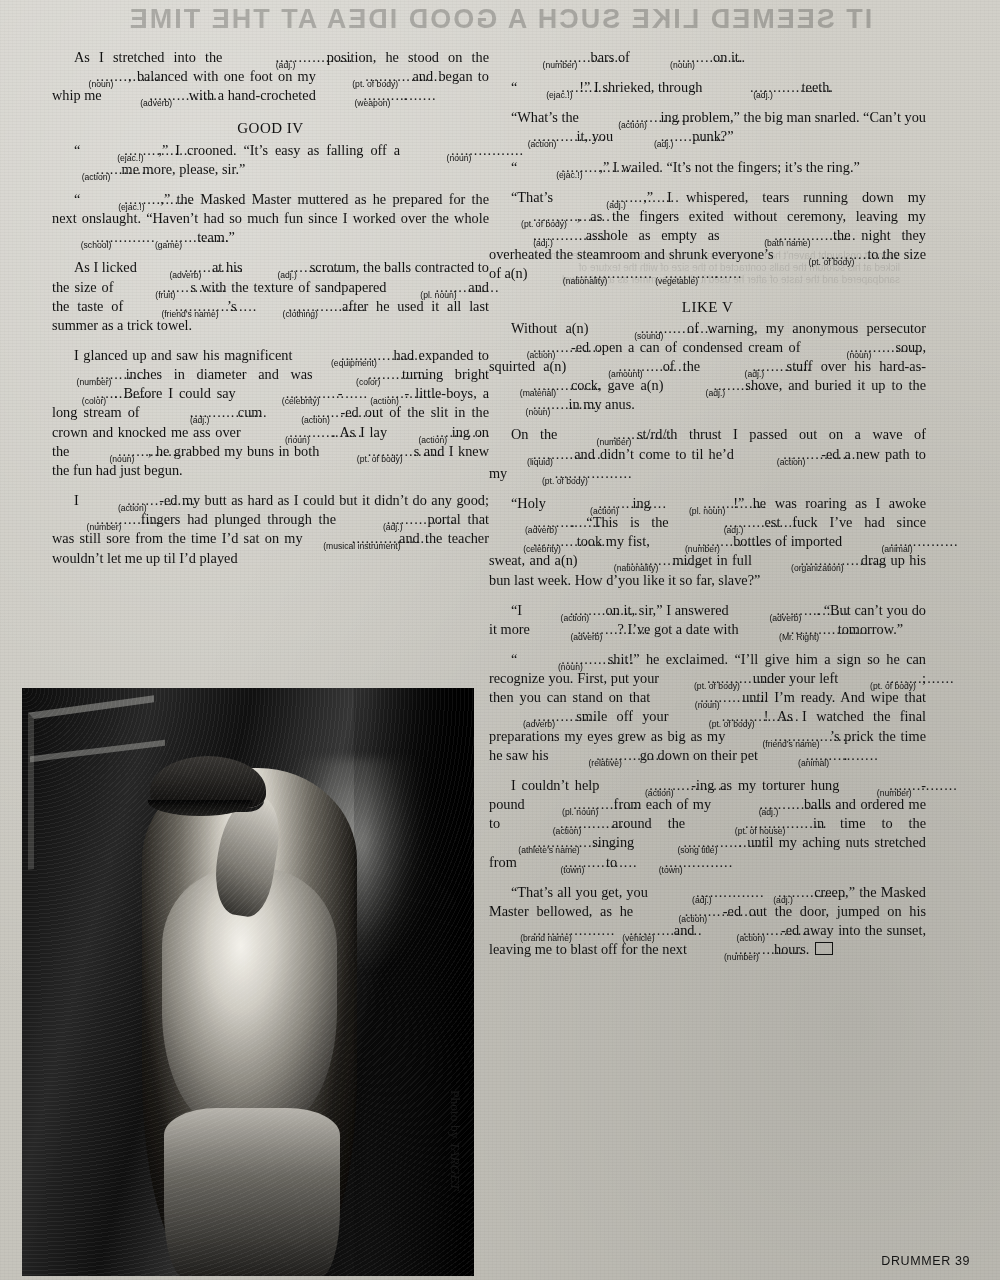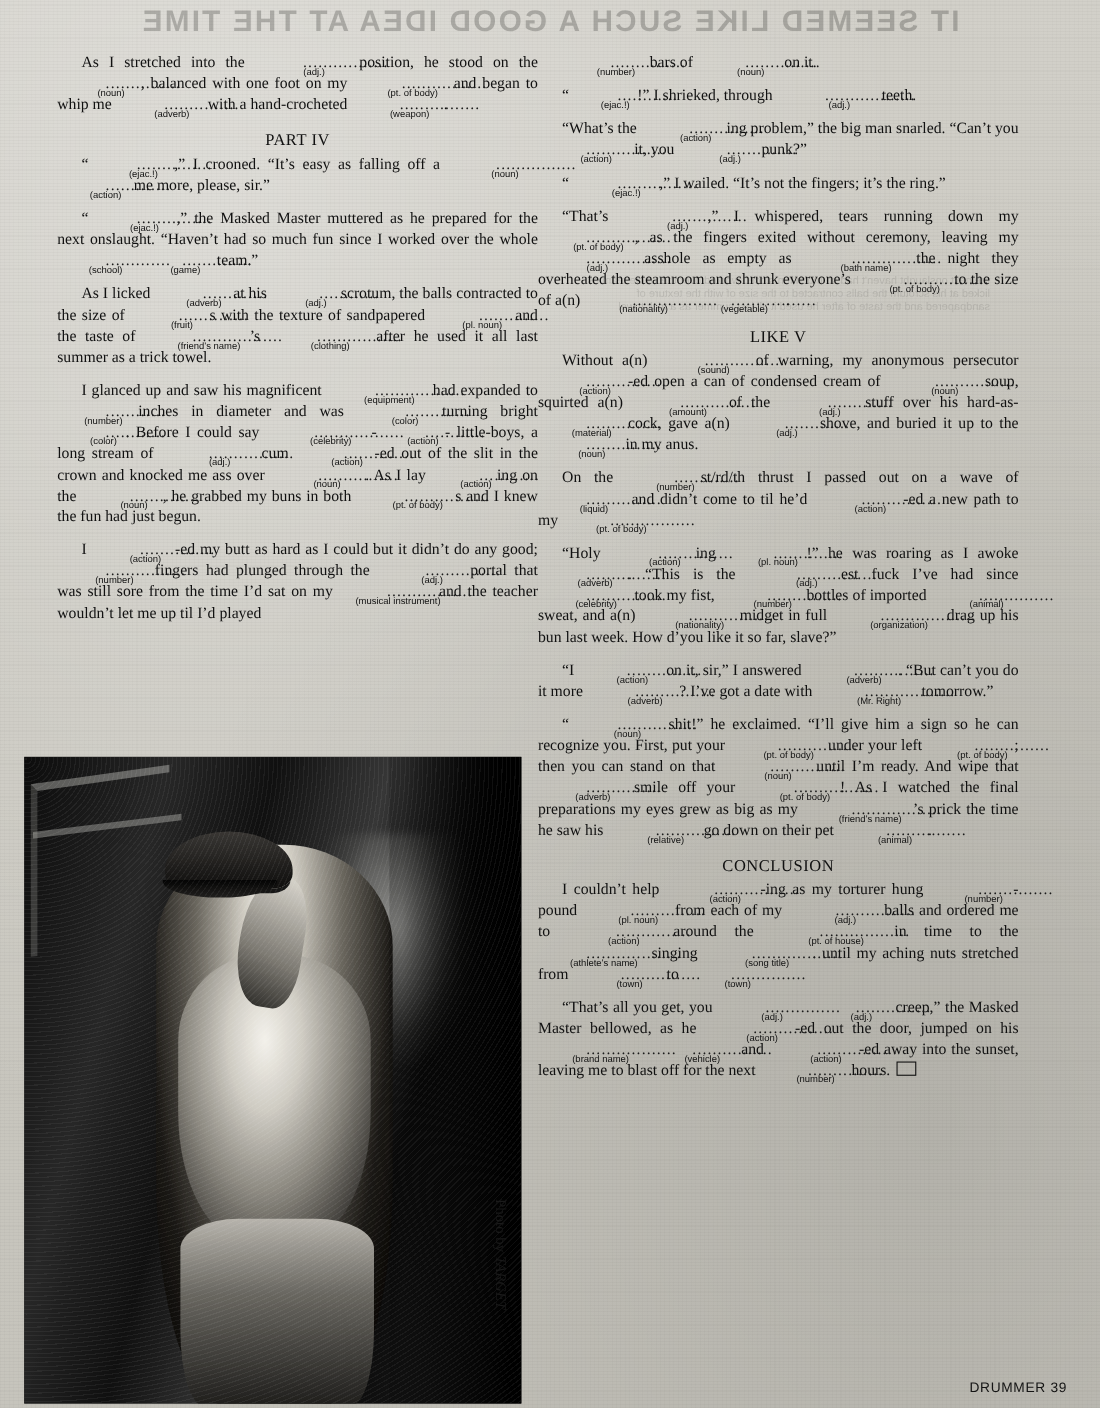--- a/index.html
+++ b/index.html
@@ -166,40 +166,39 @@
 <div class="page"></div>
 <div class="grain"></div>
 
 <div class="bleed">IT SEEMED LIKE SUCH A GOOD IDEA AT THE TIME</div>
 
 <div class="ghost">the next onslaught haven't had so much fun since I worked over the whole team as I licked at his scrotum the balls contracted to the size of with the texture of sandpapered and the taste of after he used it all last summer as a trick towel</div>
 
 <div class="cols">
   <div class="col" id="col-left">
       <p>As I stretched into the <span class="bl" style="width: 86px;"><span class="dots">.................</span><span class="cue">(adj.)</span></span> position, he stood on the <span class="bl" style="width: 76px;"><span class="dots">...............</span><span class="cue">(noun)</span></span>, balanced with one foot on my <span class="bl" style="width: 86px;"><span class="dots">.................</span><span class="cue">(pt. of body)</span></span> and began to whip me <span class="bl" style="width: 80px;"><span class="dots">...............</span><span class="cue">(adverb)</span></span> with a hand-crocheted <span class="bl" style="width: 84px;"><span class="dots">................</span><span class="cue">(weapon)</span></span>.<span class="gap"></span></p>
-      <p class="secthead">PART IV</p>
+      <p class="secthead">GOOD IV</p>
       <p>“<span class="bl" style="width: 78px;"><span class="dots">...............</span><span class="cue">(ejac.!)</span></span>,” I crooned. “It’s easy as falling off a <span class="bl" style="width: 82px;"><span class="dots">................</span><span class="cue">(noun)</span></span> <span class="bl" style="width: 66px;"><span class="dots">.............</span><span class="cue">(action)</span></span> me more, please, sir.”<span class="gap"></span></p>
       <p>“<span class="bl" style="width: 80px;"><span class="dots">...............</span><span class="cue">(ejac.!)</span></span>,” the Masked Master muttered as he prepared for the next onslaught. “Haven’t had so much fun since I worked over the whole <span class="bl" style="width: 66px;"><span class="dots">.............</span><span class="cue">(school)</span></span> <span class="bl" style="width: 72px;"><span class="dots">..............</span><span class="cue">(game)</span></span> team.”<span class="gap"></span></p>
       <p>As I licked <span class="bl" style="width: 68px;"><span class="dots">.............</span><span class="cue">(adverb)</span></span> at his <span class="bl" style="width: 60px;"><span class="dots">............</span><span class="cue">(adj.)</span></span> scrotum, the balls contracted to the size of <span class="bl" style="width: 72px;"><span class="dots">..............</span><span class="cue">(fruit)</span></span>s with the texture of sandpapered <span class="bl" style="width: 72px;"><span class="dots">..............</span><span class="cue">(pl. noun)</span></span> and the taste of <span class="bl" style="width: 96px;"><span class="dots">..................</span><span class="cue">(friend’s name)</span></span>’s <span class="bl" style="width: 90px;"><span class="dots">.................</span><span class="cue">(clothing)</span></span> after he used it all last summer as a trick towel.<span class="gap"></span></p>
       <p>I glanced up and saw his magnificent <span class="bl" style="width: 92px;"><span class="dots">..................</span><span class="cue">(equipment)</span></span> had expanded to <span class="bl" style="width: 62px;"><span class="dots">............</span><span class="cue">(number)</span></span> inches in diameter and was <span class="bl" style="width: 66px;"><span class="dots">.............</span><span class="cue">(color)</span></span> turning bright <span class="bl" style="width: 62px;"><span class="dots">............</span><span class="cue">(color)</span></span>. Before I could say <span class="bl" style="width: 96px;"><span class="dots">..................</span><span class="cue">(celebrity)</span></span>-<span class="bl" style="width: 62px;"><span class="dots">............</span><span class="cue">(action)</span></span>- little-boys, a long stream of <span class="bl" style="width: 86px;"><span class="dots">.................</span><span class="cue">(adj.)</span></span> cum <span class="bl" style="width: 72px;"><span class="dots">..............</span><span class="cue">(action)</span></span>-ed out of the slit in the crown and knocked me ass over <span class="bl" style="width: 82px;"><span class="dots">................</span><span class="cue">(noun)</span></span> . As I lay <span class="bl" style="width: 60px;"><span class="dots">............</span><span class="cue">(action)</span></span>ing on the <span class="bl" style="width: 74px;"><span class="dots">..............</span><span class="cue">(noun)</span></span>, he grabbed my buns in both <span class="bl" style="width: 90px;"><span class="dots">.................</span><span class="cue">(pt. of body)</span></span>s and I knew the fun had just begun.<span class="gap"></span></p>
       <p>I <span class="bl" style="width: 76px;"><span class="dots">...............</span><span class="cue">(action)</span></span>-ed my butt as hard as I could but it didn’t do any good; <span class="bl" style="width: 82px;"><span class="dots">................</span><span class="cue">(number)</span></span> fingers had plunged through the <span class="bl" style="width: 78px;"><span class="dots">...............</span><span class="cue">(adj.)</span></span> portal that was still sore from the time I’d sat on my <span class="bl" style="width: 86px;"><span class="dots">.................</span><span class="cue">(musical instrument)</span></span> and the teacher wouldn’t let me up til I’d played<span class="gap"></span></p>
     </div>
   <div class="col" id="col-right">
       <p><span class="bl" style="width: 76px;"><span class="dots">...............</span><span class="cue">(number)</span></span> bars of <span class="bl" style="width: 76px;"><span class="dots">...............</span><span class="cue">(noun)</span></span> on it.<span class="gap"></span></p>
       <p>“<span class="bl" style="width: 62px;"><span class="dots">............</span><span class="cue">(ejac.!)</span></span>!” I shrieked, through <span class="bl" style="width: 92px;"><span class="dots">..................</span><span class="cue">(adj.)</span></span> teeth.<span class="gap"></span></p>
       <p>“What’s the <span class="bl" style="width: 78px;"><span class="dots">...............</span><span class="cue">(action)</span></span>ing problem,” the big man snarled. “Can’t you <span class="bl" style="width: 84px;"><span class="dots">................</span><span class="cue">(action)</span></span> it, you <span class="bl" style="width: 72px;"><span class="dots">..............</span><span class="cue">(adj.)</span></span> punk?”<span class="gap"></span></p>
       <p>“<span class="bl" style="width: 82px;"><span class="dots">................</span><span class="cue">(ejac.!)</span></span>,” I wailed. “It’s not the fingers; it’s the ring.”<span class="gap"></span></p>
       <p>“That’s <span class="bl" style="width: 76px;"><span class="dots">...............</span><span class="cue">(adj.)</span></span>,” I whispered, tears running down my <span class="bl" style="width: 88px;"><span class="dots">.................</span><span class="cue">(pt. of body)</span></span>, as the fingers exited without ceremony, leaving my <span class="bl" style="width: 86px;"><span class="dots">.................</span><span class="cue">(adj.)</span></span> asshole as empty as <span class="bl" style="width: 92px;"><span class="dots">..................</span><span class="cue">(bath name)</span></span> the night they overheated the steamroom and shrunk everyone’s <span class="bl" style="width: 86px;"><span class="dots">.................</span><span class="cue">(pt. of body)</span></span> to the size of a(n) <span class="bl" style="width: 86px;"><span class="dots">.................</span><span class="cue">(nationality)</span></span> <span class="bl" style="width: 90px;"><span class="dots">.................</span><span class="cue">(vegetable)</span></span> .<span class="gap"></span></p>
       <p class="secthead">LIKE V</p>
       <p>Without a(n) <span class="bl" style="width: 82px;"><span class="dots">................</span><span class="cue">(sound)</span></span> of warning, my anonymous persecutor <span class="bl" style="width: 82px;"><span class="dots">................</span><span class="cue">(action)</span></span>-ed open a can of condensed cream of <span class="bl" style="width: 84px;"><span class="dots">................</span><span class="cue">(noun)</span></span> soup, squirted a(n) <span class="bl" style="width: 80px;"><span class="dots">...............</span><span class="cue">(amount)</span></span> of the <span class="bl" style="width: 70px;"><span class="dots">.............</span><span class="cue">(adj.)</span></span> stuff over his hard-as-<span class="bl" style="width: 76px;"><span class="dots">...............</span><span class="cue">(material)</span></span> cock, gave a(n) <span class="bl" style="width: 70px;"><span class="dots">.............</span><span class="cue">(adj.)</span></span> shove, and buried it up to the <span class="bl" style="width: 76px;"><span class="dots">...............</span><span class="cue">(noun)</span></span> in my anus.<span class="gap"></span></p>
       <p>On the <span class="bl" style="width: 68px;"><span class="dots">.............</span><span class="cue">(number)</span></span>st/rd/th thrust I passed out on a wave of <span class="bl" style="width: 80px;"><span class="dots">...............</span><span class="cue">(liquid)</span></span> and didn’t come to til he’d <span class="bl" style="width: 82px;"><span class="dots">................</span><span class="cue">(action)</span></span>-ed a new path to my <span class="bl" style="width: 86px;"><span class="dots">.................</span><span class="cue">(pt. of body)</span></span><span class="gap"></span></p>
       <p>“Holy <span class="bl" style="width: 78px;"><span class="dots">...............</span><span class="cue">(action)</span></span>ing <span class="bl" style="width: 74px;"><span class="dots">..............</span><span class="cue">(pl. noun)</span></span>!” he was roaring as I awoke <span class="bl" style="width: 82px;"><span class="dots">................</span><span class="cue">(adverb)</span></span>. “This is the <span class="bl" style="width: 84px;"><span class="dots">................</span><span class="cue">(adj.)</span></span>est fuck I’ve had since <span class="bl" style="width: 84px;"><span class="dots">................</span><span class="cue">(celebrity)</span></span> took my fist, <span class="bl" style="width: 76px;"><span class="dots">...............</span><span class="cue">(number)</span></span> bottles of imported <span class="bl" style="width: 80px;"><span class="dots">...............</span><span class="cue">(animal)</span></span> sweat, and a(n) <span class="bl" style="width: 86px;"><span class="dots">.................</span><span class="cue">(nationality)</span></span> midget in full <span class="bl" style="width: 100px;"><span class="dots">...................</span><span class="cue">(organization)</span></span> drag up his bun last week. How d’you like it so far,  slave?”<span class="gap"></span></p>
       <p>“I <span class="bl" style="width: 76px;"><span class="dots">...............</span><span class="cue">(action)</span></span> on it, sir,” I answered <span class="bl" style="width: 84px;"><span class="dots">................</span><span class="cue">(adverb)</span></span>. “But can’t you do it more <span class="bl" style="width: 84px;"><span class="dots">................</span><span class="cue">(adverb)</span></span>? I’ve got a date with <span class="bl" style="width: 92px;"><span class="dots">..................</span><span class="cue">(Mr. Right)</span></span> tomorrow.”<span class="gap"></span></p>
       <p>“<span class="bl" style="width: 84px;"><span class="dots">................</span><span class="cue">(noun)</span></span> shit!” he exclaimed. “I’ll give him a sign so he can recognize you. First, put your <span class="bl" style="width: 86px;"><span class="dots">.................</span><span class="cue">(pt. of body)</span></span> under your left <span class="bl" style="width: 80px;"><span class="dots">...............</span><span class="cue">(pt. of body)</span></span>; then you can stand on that <span class="bl" style="width: 80px;"><span class="dots">...............</span><span class="cue">(noun)</span></span> until I’m ready. And wipe that <span class="bl" style="width: 78px;"><span class="dots">...............</span><span class="cue">(adverb)</span></span> smile off your <span class="bl" style="width: 86px;"><span class="dots">.................</span><span class="cue">(pt. of body)</span></span>! As I watched the final preparations my eyes grew as big as my <span class="bl" style="width: 100px;"><span class="dots">...................</span><span class="cue">(friend’s name)</span></span>’s prick the time he saw his <span class="bl" style="width: 84px;"><span class="dots">................</span><span class="cue">(relative)</span></span> go down on their pet <span class="bl" style="width: 82px;"><span class="dots">................</span><span class="cue">(animal)</span></span>.<span class="gap"></span></p>
-      <p class="secthead">CONCLUSION</p>
       <p>I couldn’t help <span class="bl" style="width: 86px;"><span class="dots">.................</span><span class="cue">(action)</span></span>-ing as my torturer hung <span class="bl" style="width: 76px;"><span class="dots">...............</span><span class="cue">(number)</span></span>-pound <span class="bl" style="width: 80px;"><span class="dots">...............</span><span class="cue">(pl. noun)</span></span> from each of my <span class="bl" style="width: 84px;"><span class="dots">................</span><span class="cue">(adj.)</span></span> balls and ordered me to <span class="bl" style="width: 80px;"><span class="dots">...............</span><span class="cue">(action)</span></span> around the <span class="bl" style="width: 96px;"><span class="dots">..................</span><span class="cue">(pt. of house)</span></span> in time to the <span class="bl" style="width: 98px;"><span class="dots">...................</span><span class="cue">(athlete’s name)</span></span> singing <span class="bl" style="width: 94px;"><span class="dots">..................</span><span class="cue">(song title)</span></span> . until my aching nuts stretched from <span class="bl" style="width: 82px;"><span class="dots">................</span><span class="cue">(town)</span></span> to <span class="bl" style="width: 78px;"><span class="dots">...............</span><span class="cue">(town)</span></span><span class="gap"></span></p>
       <p>“That’s all you get, you <span class="bl" style="width: 78px;"><span class="dots">...............</span><span class="cue">(adj.)</span></span> <span class="bl" style="width: 76px;"><span class="dots">...............</span><span class="cue">(adj.)</span></span> creep,” the Masked Master bellowed, as he <span class="bl" style="width: 82px;"><span class="dots">................</span><span class="cue">(action)</span></span>-ed out the door, jumped on his <span class="bl" style="width: 92px;"><span class="dots">..................</span><span class="cue">(brand name)</span></span> <span class="bl" style="width: 84px;"><span class="dots">................</span><span class="cue">(vehicle)</span></span> and <span class="bl" style="width: 82px;"><span class="dots">................</span><span class="cue">(action)</span></span>-ed away into the sunset, leaving me to blast off for the next <span class="bl" style="width: 80px;"><span class="dots">...............</span><span class="cue">(number)</span></span> hours.<span class="endbox"></span><span class="gap"></span></p>
     </div>
 </div>
 
 <div class="photo">
   <div class="ph-bg"></div>
   <div class="ph-glow"></div>
   <div class="ph-rail"></div>
   <div class="ph-rail2"></div>

